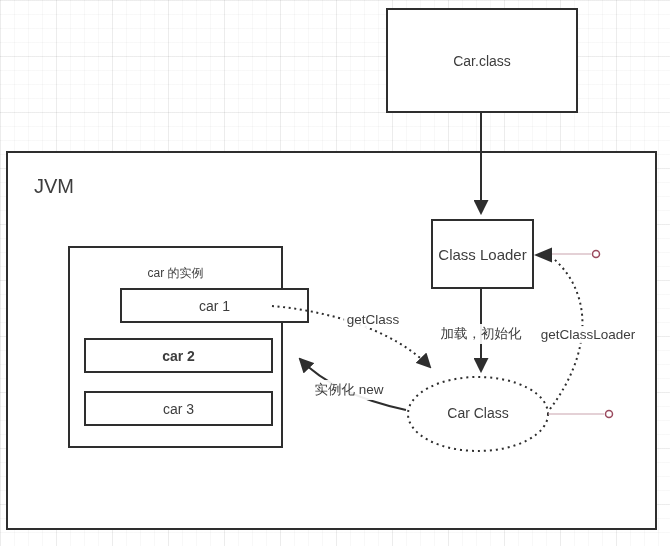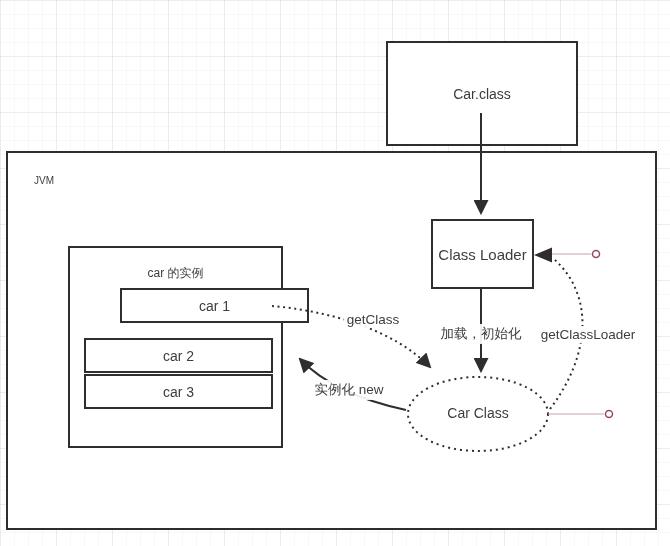--- a/index.html
+++ b/index.html
@@ -25,32 +25,32 @@
     box-sizing: border-box;
     background: #ffffff;
     border: 2px solid #2e2e2e;
     display: flex;
     align-items: center;
     justify-content: center;
     color: #3d3d3d;
     font-size: 14px;
     z-index: 2;
   }
-  #car-class-file { left: 386px; top: 8px;   width: 192px; height: 105px; margin-top: 33px; }
+  #car-class-file { left: 386px; top: 8px;   width: 192px; height: 105px; }
   #jvm            { left: 6px;   top: 151px; width: 651px; height: 379px;
                     align-items: flex-start; justify-content: flex-start; }
-  #jvm .box-title { padding: 22px 0 0 26px; font-size: 10px; }
+  #jvm .box-title { padding: 22px 0 0 26px; font-size: 20px; }
   #class-loader   { left: 431px; top: 219px; width: 103px; height: 70px; font-size: 15px; }
   #instances      { left: 68px;  top: 246px; width: 215px; height: 202px;
                     align-items: flex-start; }
   #instances .box-title { padding-top: 17px; font-size: 12px; }
   .car-item       { left: 84px; width: 189px; height: 35px; z-index: 3; }
   #car-1 { top: 288px; margin-left: 36px; }
-  #car-2 { top: 338px; }
-  #car-3 { top: 374px; }
+  #car-2 { top: 338px; font-weight: bold; }
+  #car-3 { top: 391px; }
 
   .ellipse-label {
     position: absolute;
     left: 408px; top: 405px; width: 140px;
     text-align: center;
     color: #3d3d3d; font-size: 14px;
     z-index: 6;
   }
   svg.connectors {
     position: absolute;

